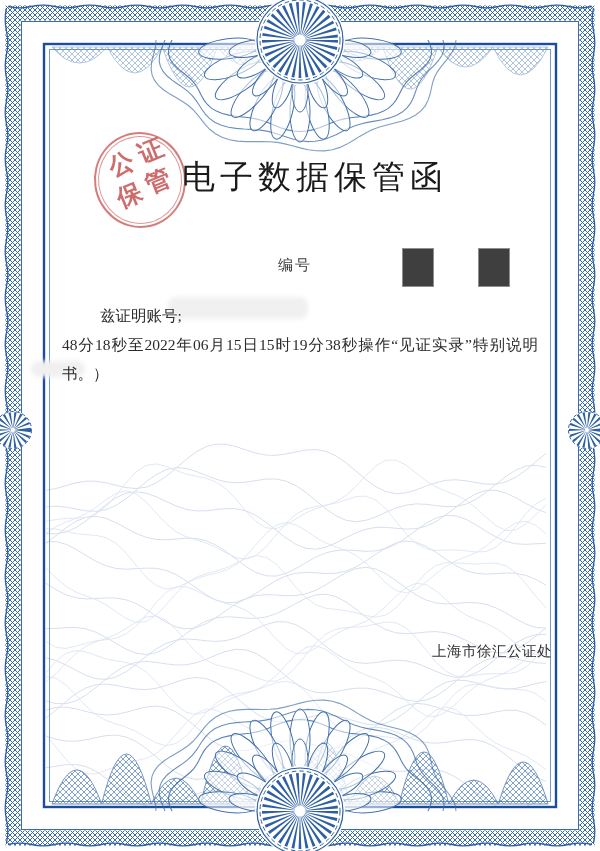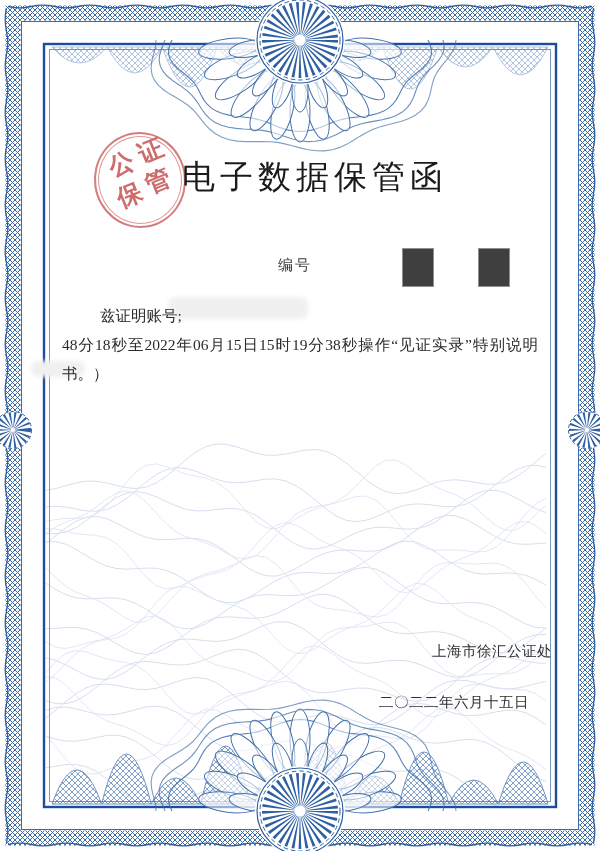--- a/index.html
+++ b/index.html
@@ -186,15 +186,14 @@
   <div class="abs body-block">
     <div class="bline l1">
       <span class="indent">兹证明账号;</span>
       <span class="gap"></span>
     </div>
     <div class="bline jline">48分18秒至2022年06月15日15时19分38秒操作“见证实录”特别说明</div>
     <div class="bline">书。）</div>
   </div>
 
   <div class="abs sig">上海市徐汇公证处</div>
-  <div class="abs date">二〇二二年六月十五日</div>
 
 </div>
 
 </body></html>

